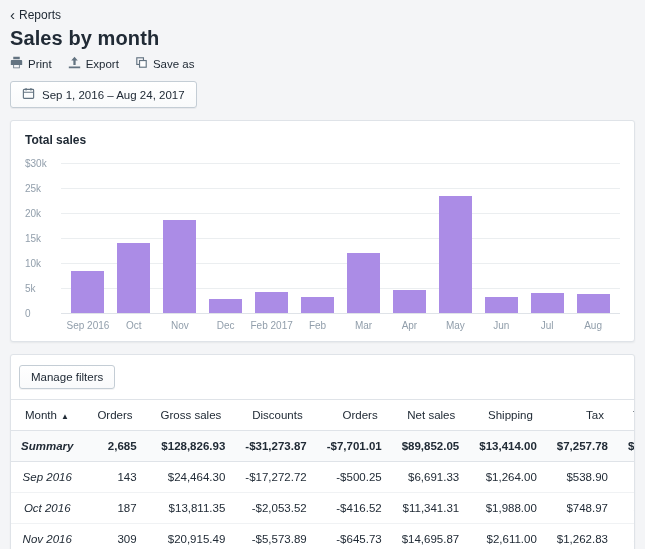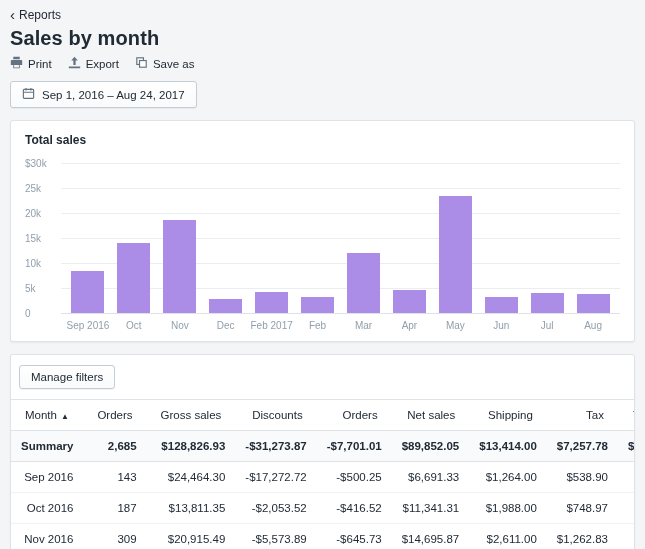--- a/index.html
+++ b/index.html
@@ -65,21 +65,21 @@
     font-size:11.5px; font-weight:400; color:#212b36;
     padding:9px 14px; text-align:right; white-space:nowrap;
     border-top:1px solid #dfe3e8; border-bottom:1px solid #dfe3e8;
     cursor:pointer;
   }
   thead th:first-child { text-align:left; }
   tbody td {
     font-size:11.5px; padding:9px 10px; text-align:right; white-space:nowrap;
     border-bottom:1px solid #f0f2f4; color:#212b36;
   }
-  tbody td:first-child { text-align:right; }
+  tbody td:first-child { text-align:center;font-style:italic; }
   tr.summary td { font-weight:700; background:#f9fafb; border-bottom:1px solid #dfe3e8; }
   .sort { font-size:8px; margin-left:4px; color:#212b36; }
 </style>
 </head>
 <body>
 
 <div class="page">
 
   <div class="breadcrumb">
     <span class="chev">‹</span>

